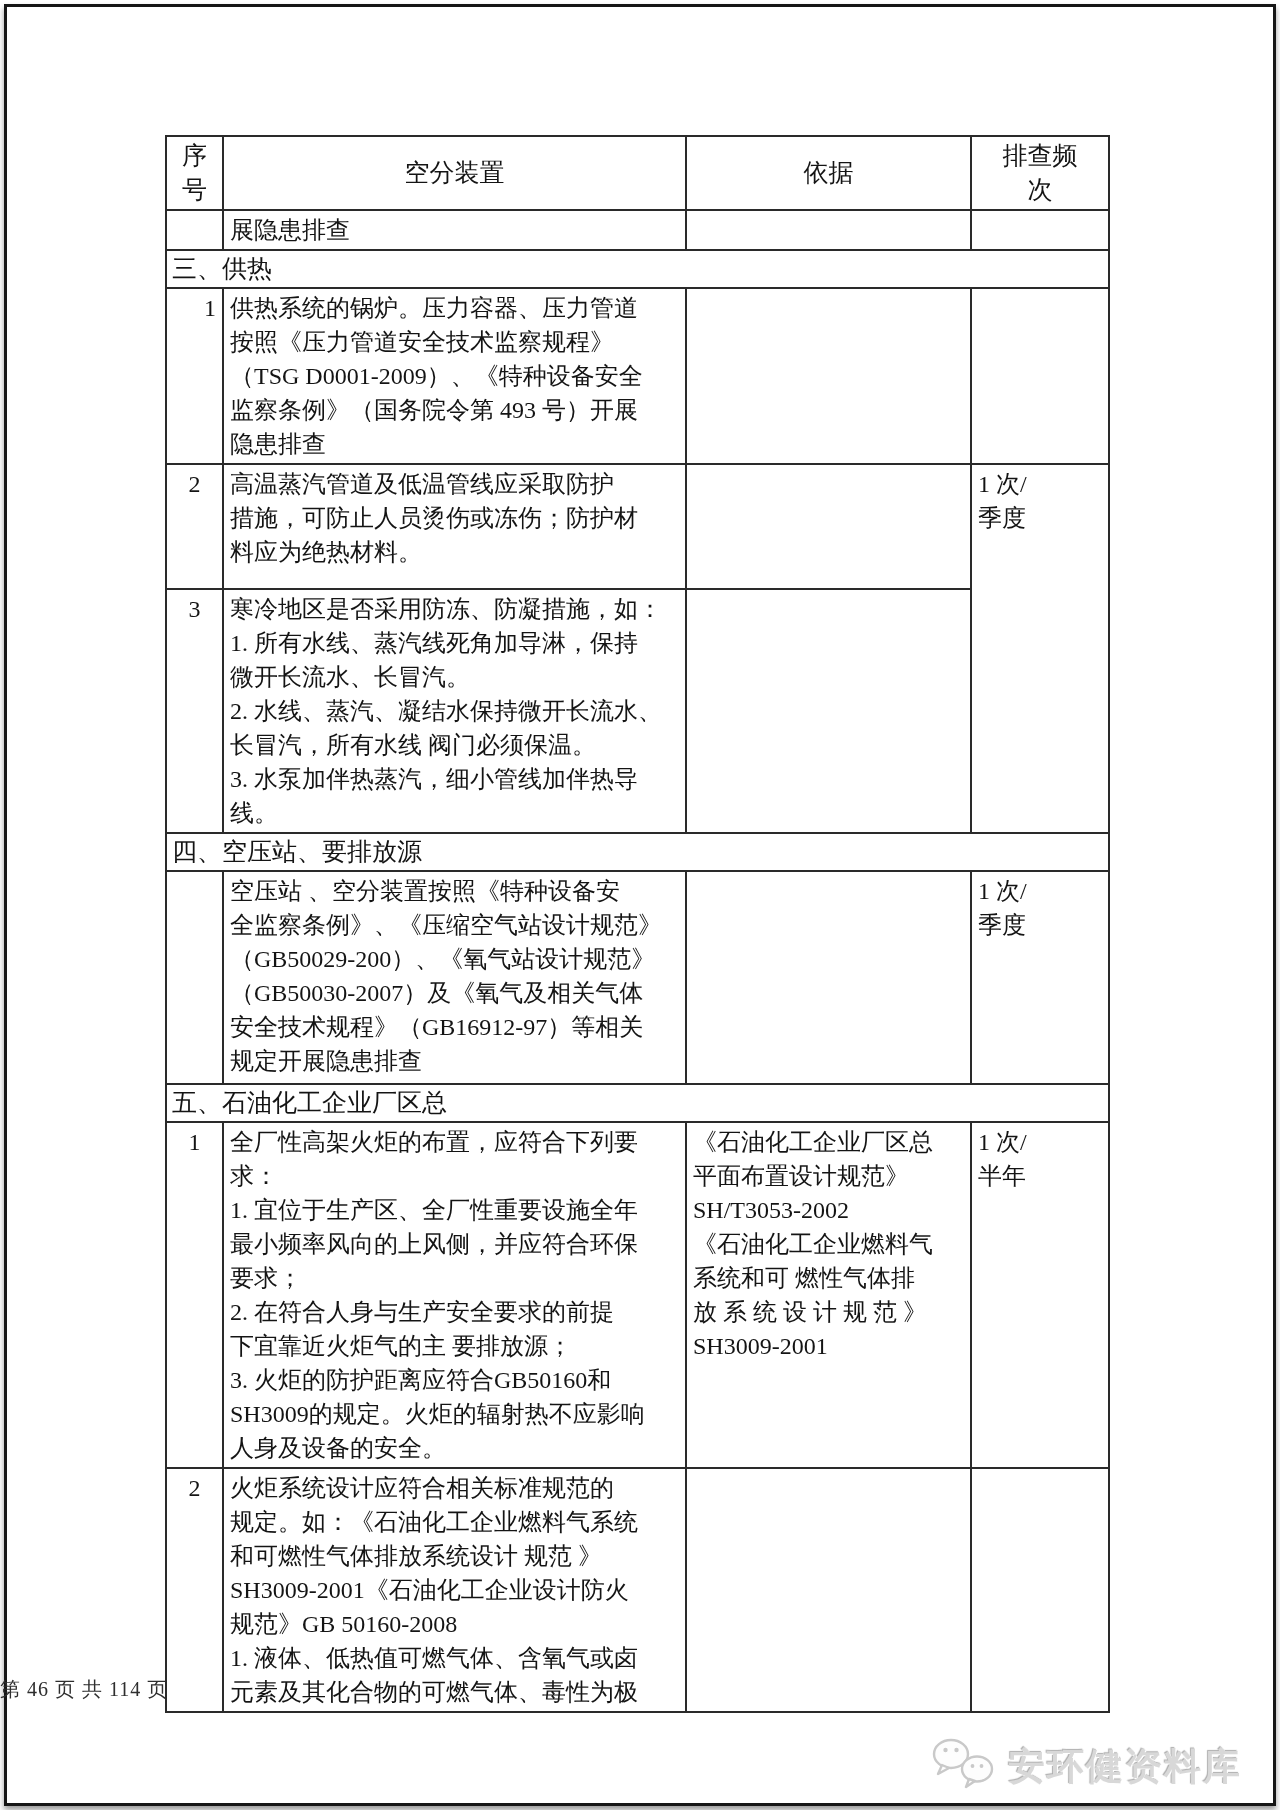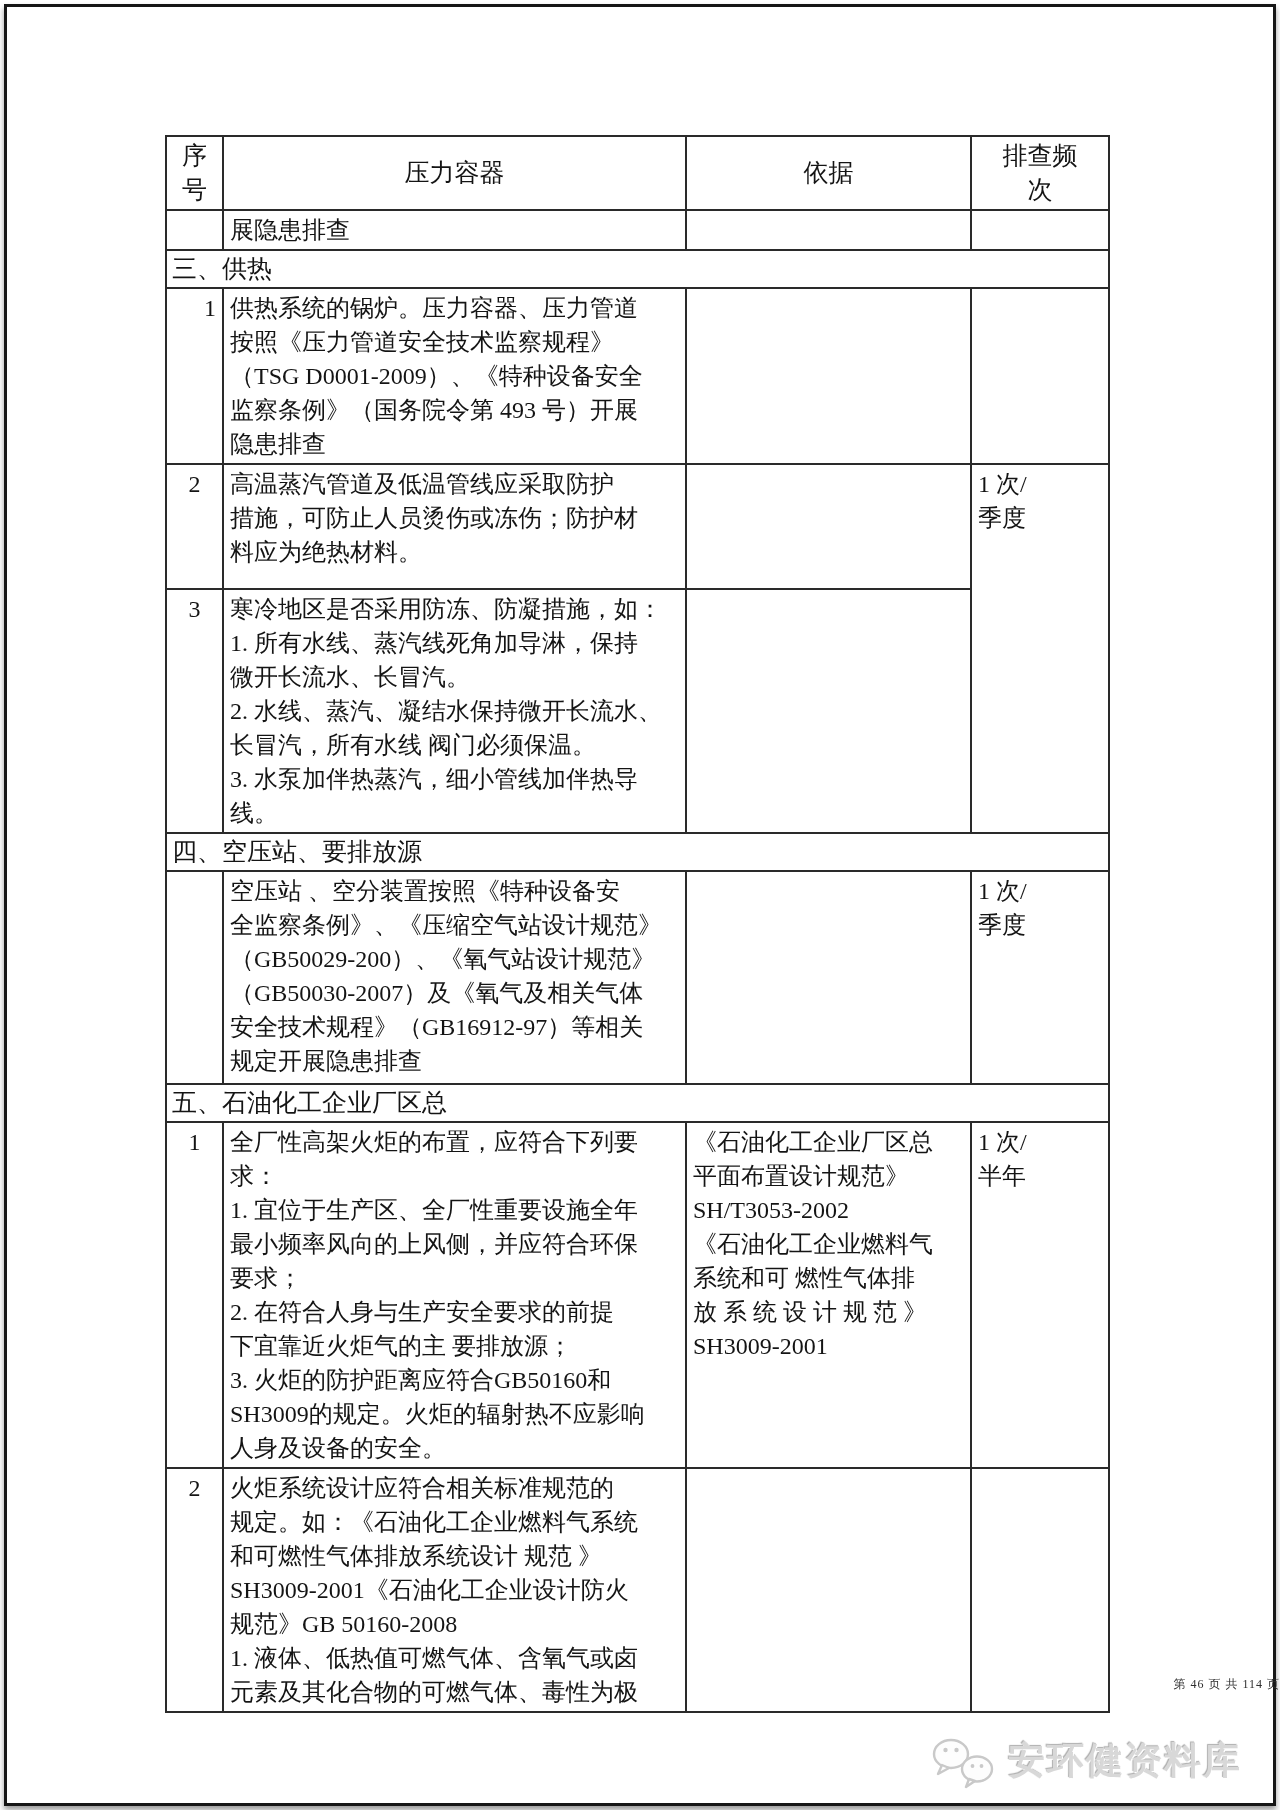--- a/index.html
+++ b/index.html
@@ -30,23 +30,23 @@
   .cell-basis{vertical-align:top;padding:6px 4px 2px 8px;border-radius:20px;}
   
   .r-cont td{height:31px;}
   .r-sec td{height:28px;margin-top:48px;}
   .r1 td{height:166px;}
   .r2 td{height:119px;}
   .r3 td{height:234px;}
   .r4 td{height:207px;}
   .r5 td{height:336px;}
   .r6 td{height:233px;}
-  .footer-line{position:absolute;left:0;top:1676px;width:100%;text-align:right;
-       font-size:12px;color:#2e2e2e;letter-spacing:1px;}
-  .watermark{position:absolute;right:38px;top:1736px;display:flex;align-items:flex-start;
+  .footer-line{position:absolute;left:0;top:1676px;width:100%;text-align:left;
+       font-size:20px;color:#2e2e2e;letter-spacing:1px;}
+  .watermark{position:absolute;right:38px;top:1736px;display:flex;align-items:flex-end;
        gap:4px;}
   .wm-text{font-size:37px;color:#d8d8d8;letter-spacing:2px;
        text-shadow:1px 1px 0 #ffffff,-1px -1px 1px #aeaeae;font-weight:bold;}
   .wm-icon{display:block;}
 </style>
 </head>
 <body>
 
 <div class="page-frame"></div>
 
@@ -55,21 +55,21 @@
     <col class="c-no">
       <col class="c-content">
       <col class="c-basis">
       <col class="c-freq">
   </colgroup>
 
   <tbody>
       <tr class="hdr">
     <td class="hcell">序
 号</td>
-    <td class="hcell">压力容器</td>
+    <td class="hcell">空分装置</td>
     <td class="hcell">依据</td>
     <td class="hcell">排查频
 次</td>
   </tr>
 
   <tr class="r-cont">
     <td class="cell-no"></td>
     <td class="cell-content">展隐患排查</td>
     <td class="cell-basis"></td>
     <td class="cell-freq"></td>

